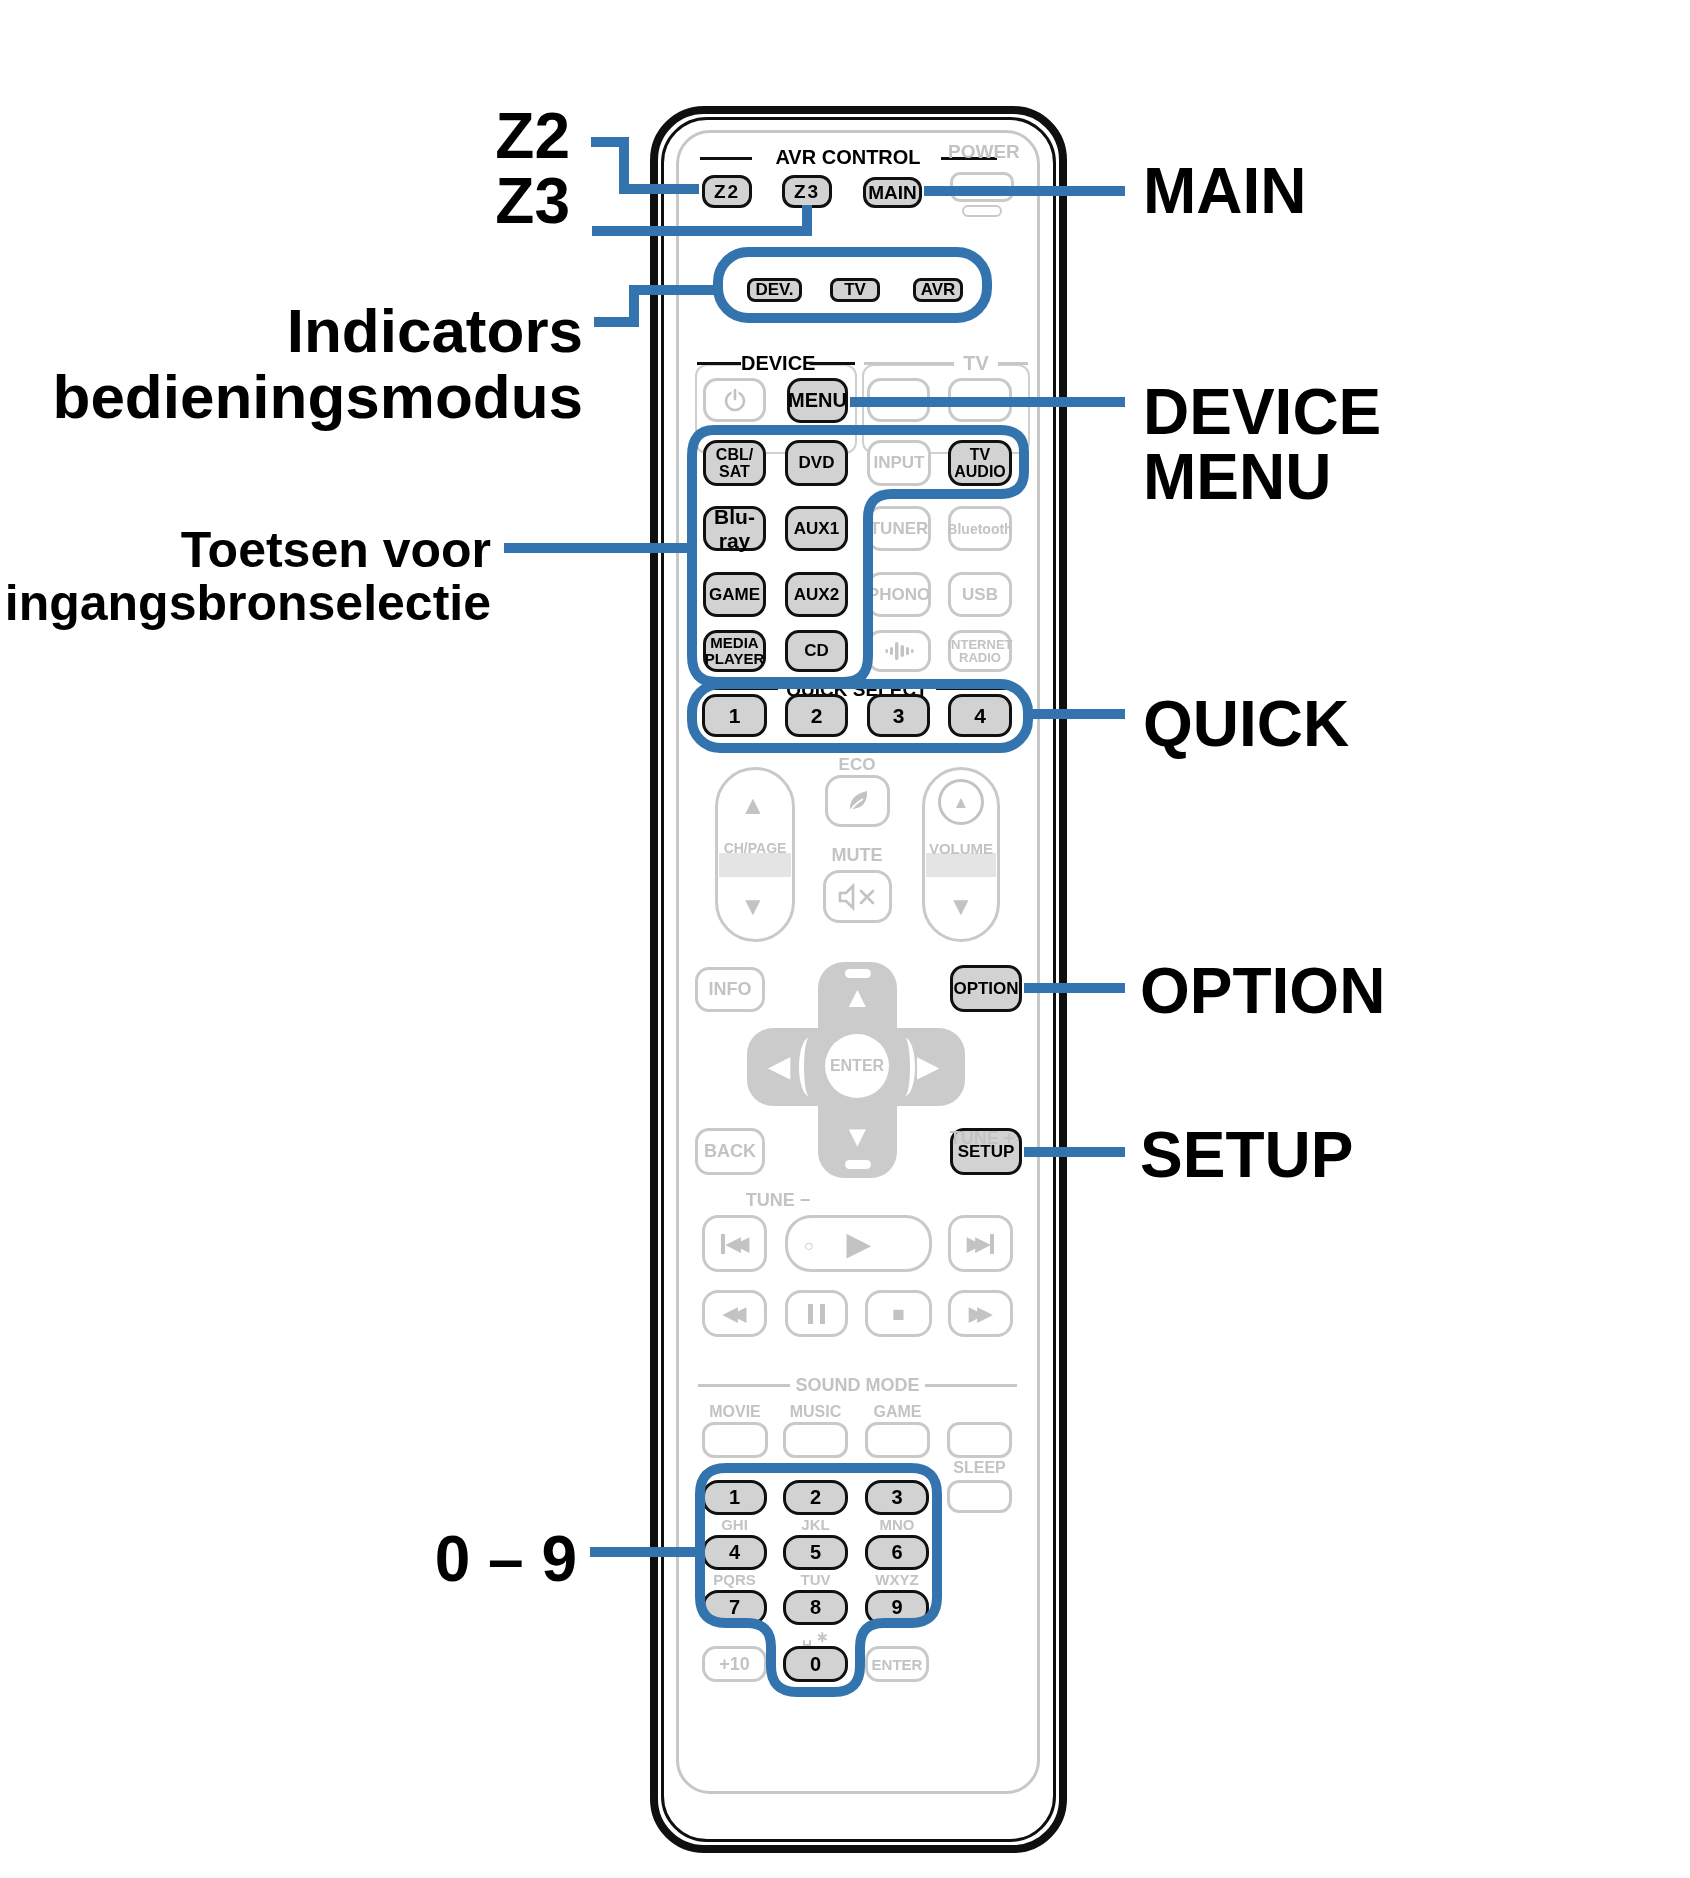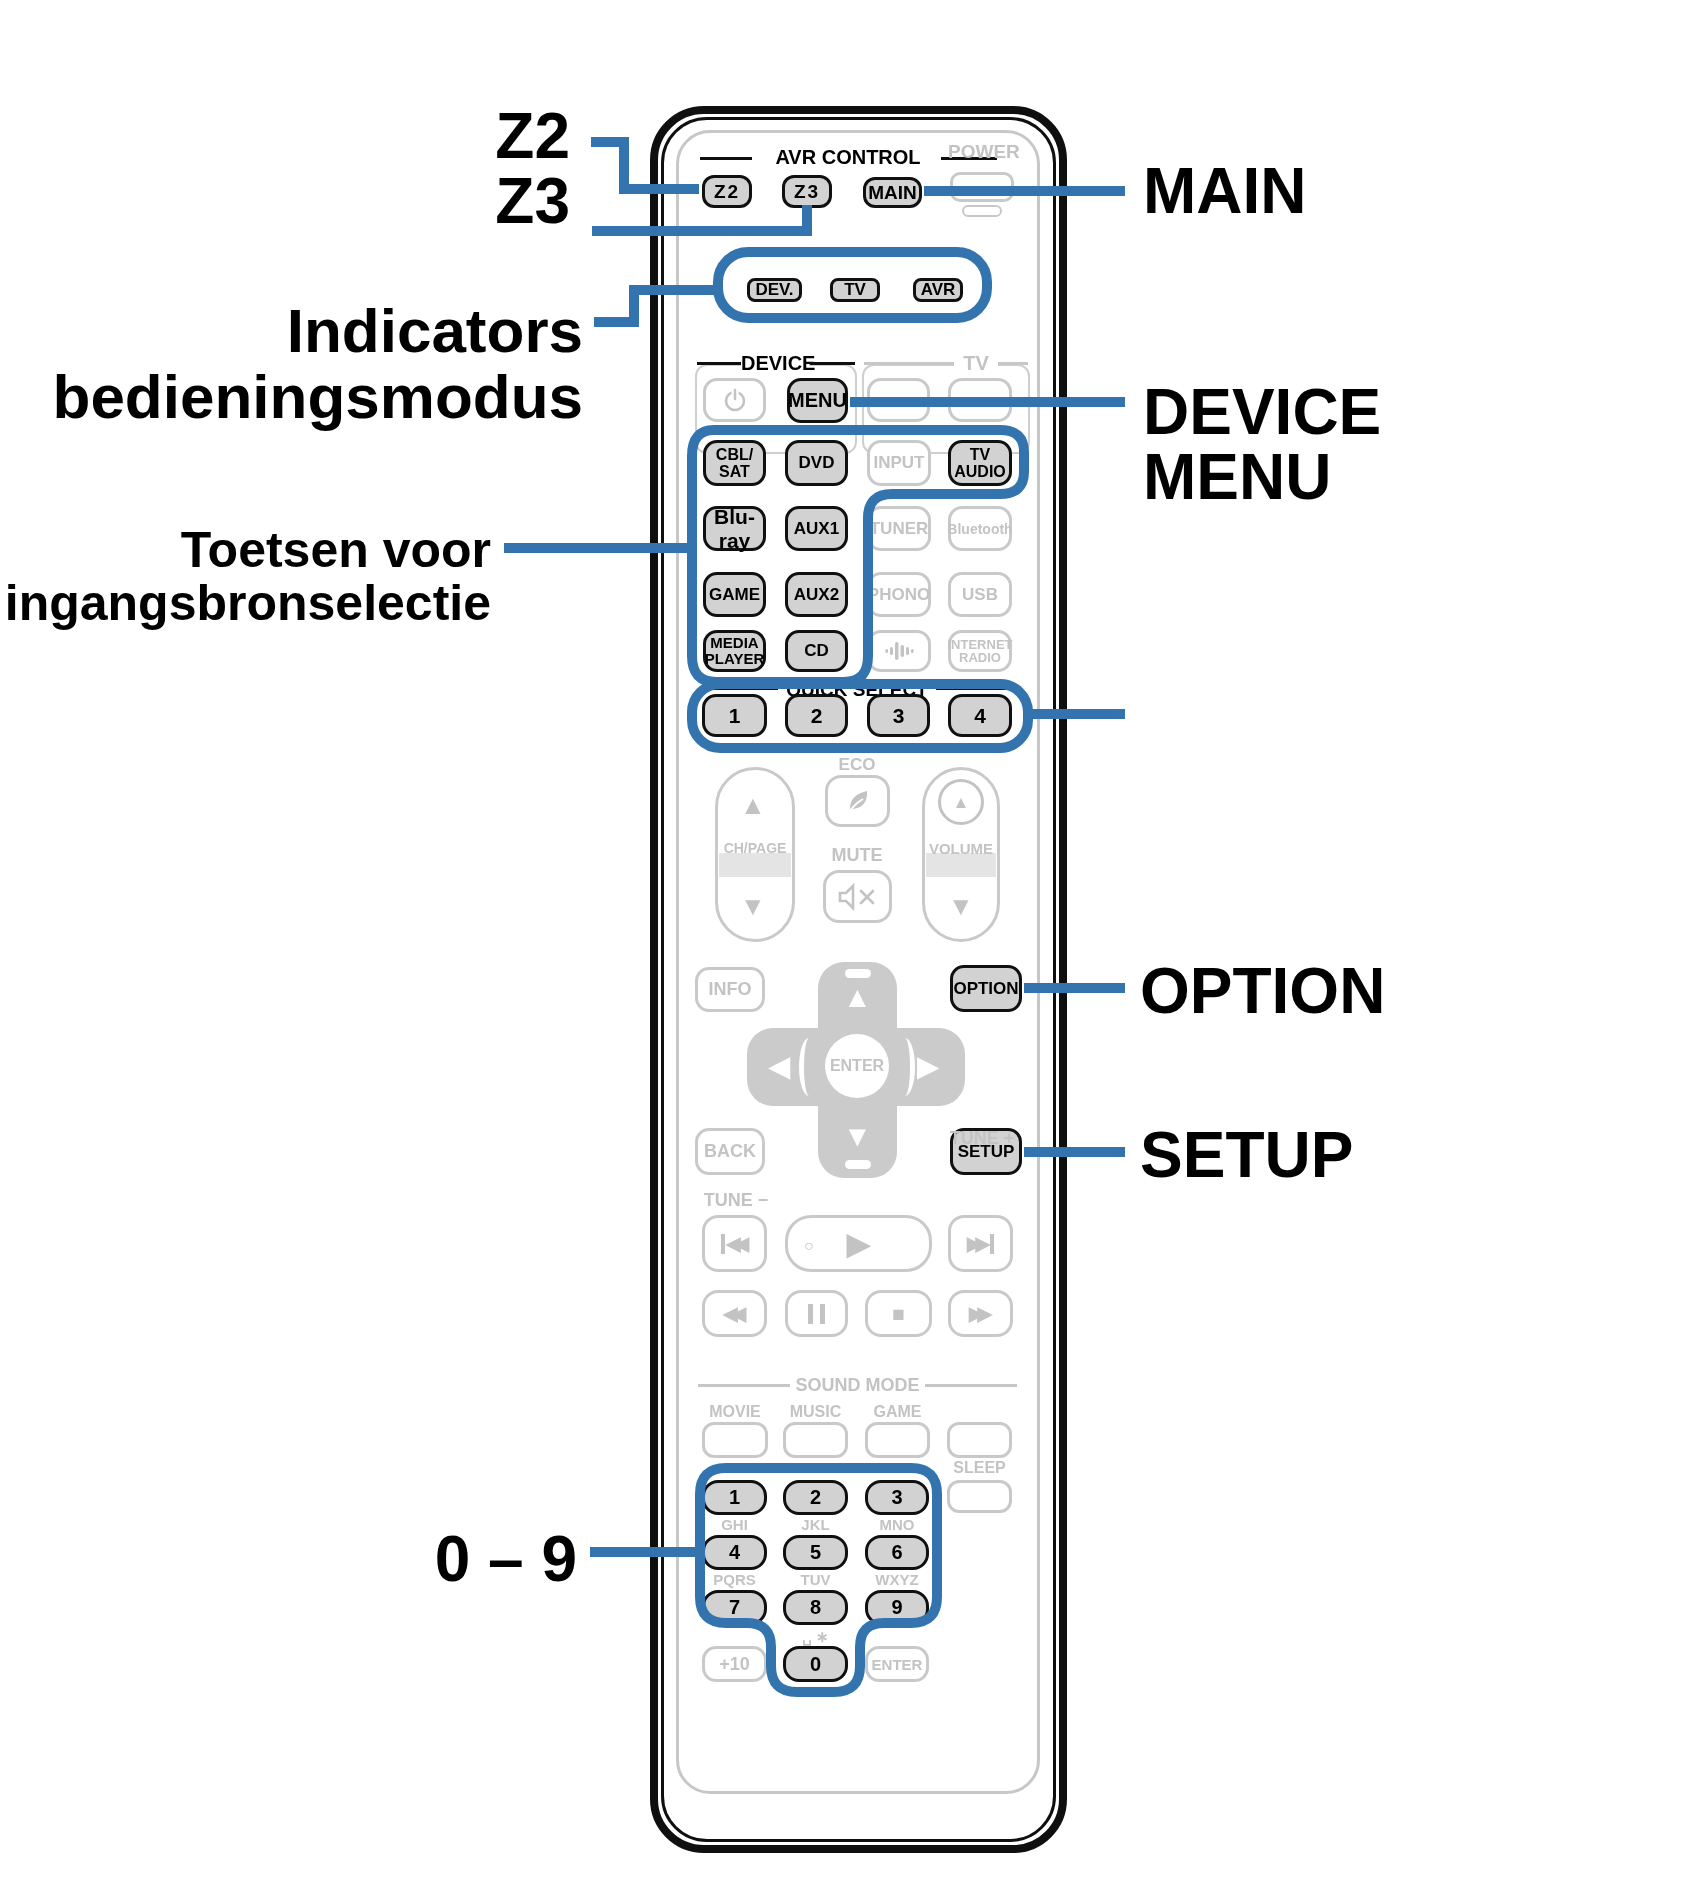--- a/index.html
+++ b/index.html
@@ -49,20 +49,21 @@
     <div>ingangsbronselectie</div>
   </div>
   <div class="abs callout right-al" style="left:340px;top:1526px;width:237px;font-size:64px;">0 – 9</div>
 
   <div class="abs callout" style="left:1143px;top:158px;font-size:64px;">MAIN</div>
   <div class="abs callout" style="left:1143px;top:380px;font-size:64px;line-height:1.02;">
     <div>DEVICE</div>
     <div>MENU</div>
   </div>
   <div class="abs callout" style="left:1143px;top:687px;font-size:64px;line-height:1.17;">
+    <div>QUICK</div>
   </div>
   <div class="abs callout" style="left:1140px;top:958px;font-size:64px;">OPTION</div>
   <div class="abs callout" style="left:1140px;top:1122px;font-size:64px;">SETUP</div>
 
   <div class="abs r-outer" style="left:650px;top:106px;width:417px;height:1747px;"></div>
   <div class="abs r-line" style="left:661px;top:117px;width:395px;height:1725px;"></div>
   <div class="abs r-gray" style="left:676px;top:130px;width:364px;height:1664px;"></div>
 
   <div class="abs dash" style="left:700px;top:157px;width:52px;height:3px;"></div>
   <div class="abs blabel" style="left:758px;top:146px;width:180px;font-size:20px;">AVR CONTROL</div>
@@ -184,21 +185,21 @@
   <div class="abs tri" style="left:843px;top:983px;font-size:29px;">▲</div>
   <div class="abs tri" style="left:843px;top:1122px;font-size:29px;">▼</div>
   <div class="abs tri" style="left:768px;top:1052px;font-size:29px;">◀</div>
   <div class="abs tri" style="left:917px;top:1052px;font-size:29px;">▶</div>
   <div class="abs" style="left:799px;top:1038px;width:20px;height:58px;border-left:5px solid #fff;border-radius:50%;"></div>
   <div class="abs" style="left:895px;top:1038px;width:20px;height:58px;border-right:5px solid #fff;border-radius:50%;"></div>
   <div class="abs" style="left:825px;top:1034px;width:64px;height:64px;background:#fff;border-radius:50%;display:flex;align-items:center;justify-content:center;">
     <span class="glabel" style="font-size:16px;">ENTER</span>
   </div>
 
-  <div class="abs glabel" style="left:698px;top:1190px;width:76px;font-size:18px;">TUNE −</div>
+  <div class="abs glabel" style="left:740px;top:1190px;width:76px;font-size:18px;">TUNE −</div>
   <div class="abs glabel" style="left:944px;top:1128px;width:76px;font-size:18px;">TUNE +</div>
 
   <div class="abs btn-f" style="left:702px;top:1215px;width:65px;height:57px;border-radius:16px;gap:1px;">
     <div class="bar" style="width:4px;height:20px;"></div><span style="font-size:19px;letter-spacing:-6px;margin-right:5px;">◀◀</span>
   </div>
   <div class="abs btn-f" style="left:785px;top:1215px;width:147px;height:57px;border-radius:26px;">
     <span class="abs" style="left:16px;top:19px;font-size:16px;">○</span>
     <span style="font-size:30px;">▶</span>
   </div>
   <div class="abs btn-f" style="left:948px;top:1215px;width:65px;height:57px;border-radius:16px;gap:1px;">

